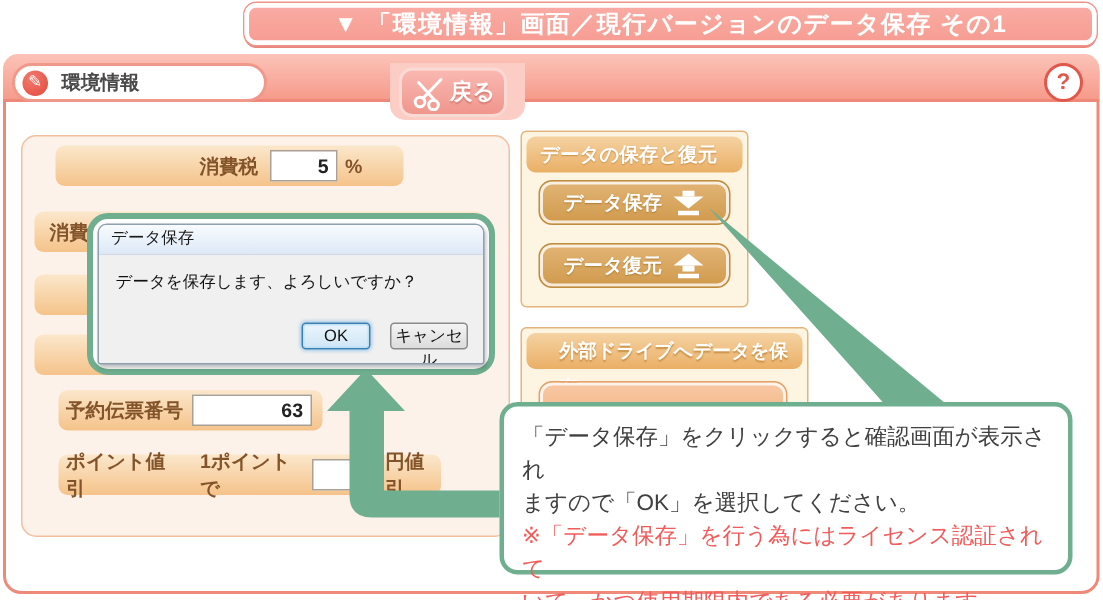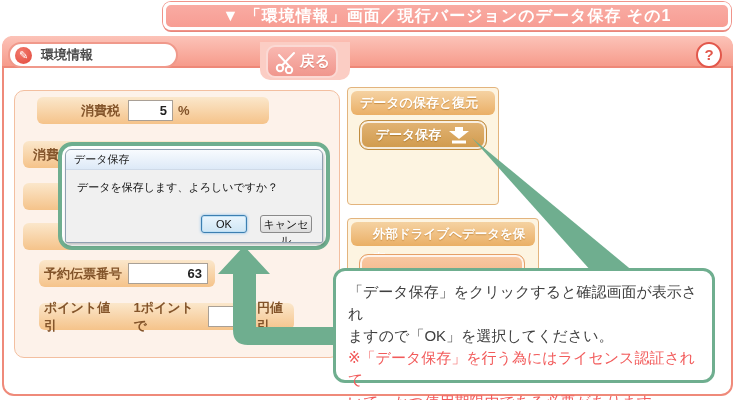--- a/index.html
+++ b/index.html
@@ -124,21 +124,21 @@
   </span>
   <span>戻る</span>
 </div>
 
 <div class="abs help-btn">
   <span>?</span>
 </div>
 
 <div class="abs left-panel">
   <div class="row-bar" style="left:22px; top:6px; width:232px;">
-    <span style="margin-left:44px;">消費税</span>
+    <span style="margin-left:96px;">消費税</span>
     <span class="ibox" style="width:45px; margin-left:8px;">5</span>
     <span style="margin-left:5px;">%</span>
   </div>
   <div class="row-bar" style="left:8px; top:50px; width:300px;">
     <span style="margin-left:10px;">消費</span>
   </div>
   <div class="row-bar" style="left:8px; top:92px; width:300px;">
     <span style="margin-left:36px;">会</span>
   </div>
   <div class="row-bar" style="left:8px; top:132px; width:300px;">
@@ -163,20 +163,32 @@
     <span style="display:inline-flex;">
       <svg width="22" height="17" viewBox="0 0 22 17">
         <g fill="#ffffff">
           <rect x="7" y="0" width="8" height="4"></rect>
           <polygon points="1,4 21,4 11,12"></polygon>
           <rect x="4" y="13.5" width="14" height="3"></rect>
         </g>
       </svg>
     </span>
   </div>
+  <div class="tan-btn" style="top:74px;">
+    <span>データ復元</span>
+    <span style="display:inline-flex;">
+      <svg width="22" height="17" viewBox="0 0 22 17">
+        <g fill="#ffffff">
+          <polygon points="11,0 1,8 21,8"></polygon>
+          <rect x="7" y="8" width="8" height="4"></rect>
+          <rect x="4" y="13.5" width="14" height="3"></rect>
+        </g>
+      </svg>
+    </span>
+  </div>
 </div>
 
 <div class="abs rpanel" style="left:347px; top:218px; width:192px; height:92px;">
   <div class="rpanel-hd" style="font-size:12.5px; padding-left:22px;">外部ドライブへデータを保存</div>
   <div class="ext-btn"></div>
 </div>
 
 <svg class="abs anno-svg" viewBox="0 0 735 400">
   <polygon points="472,138 592,272 634,272" fill="#6fae8f"></polygon>
   <path d="M 244 246 L 270 274 L 256 274 L 256 327 L 333 327 L 333 345 L 248 345 Q 233 345 233 330 L 233 274 L 218 274 Z" fill="#6fae8f"></path>

